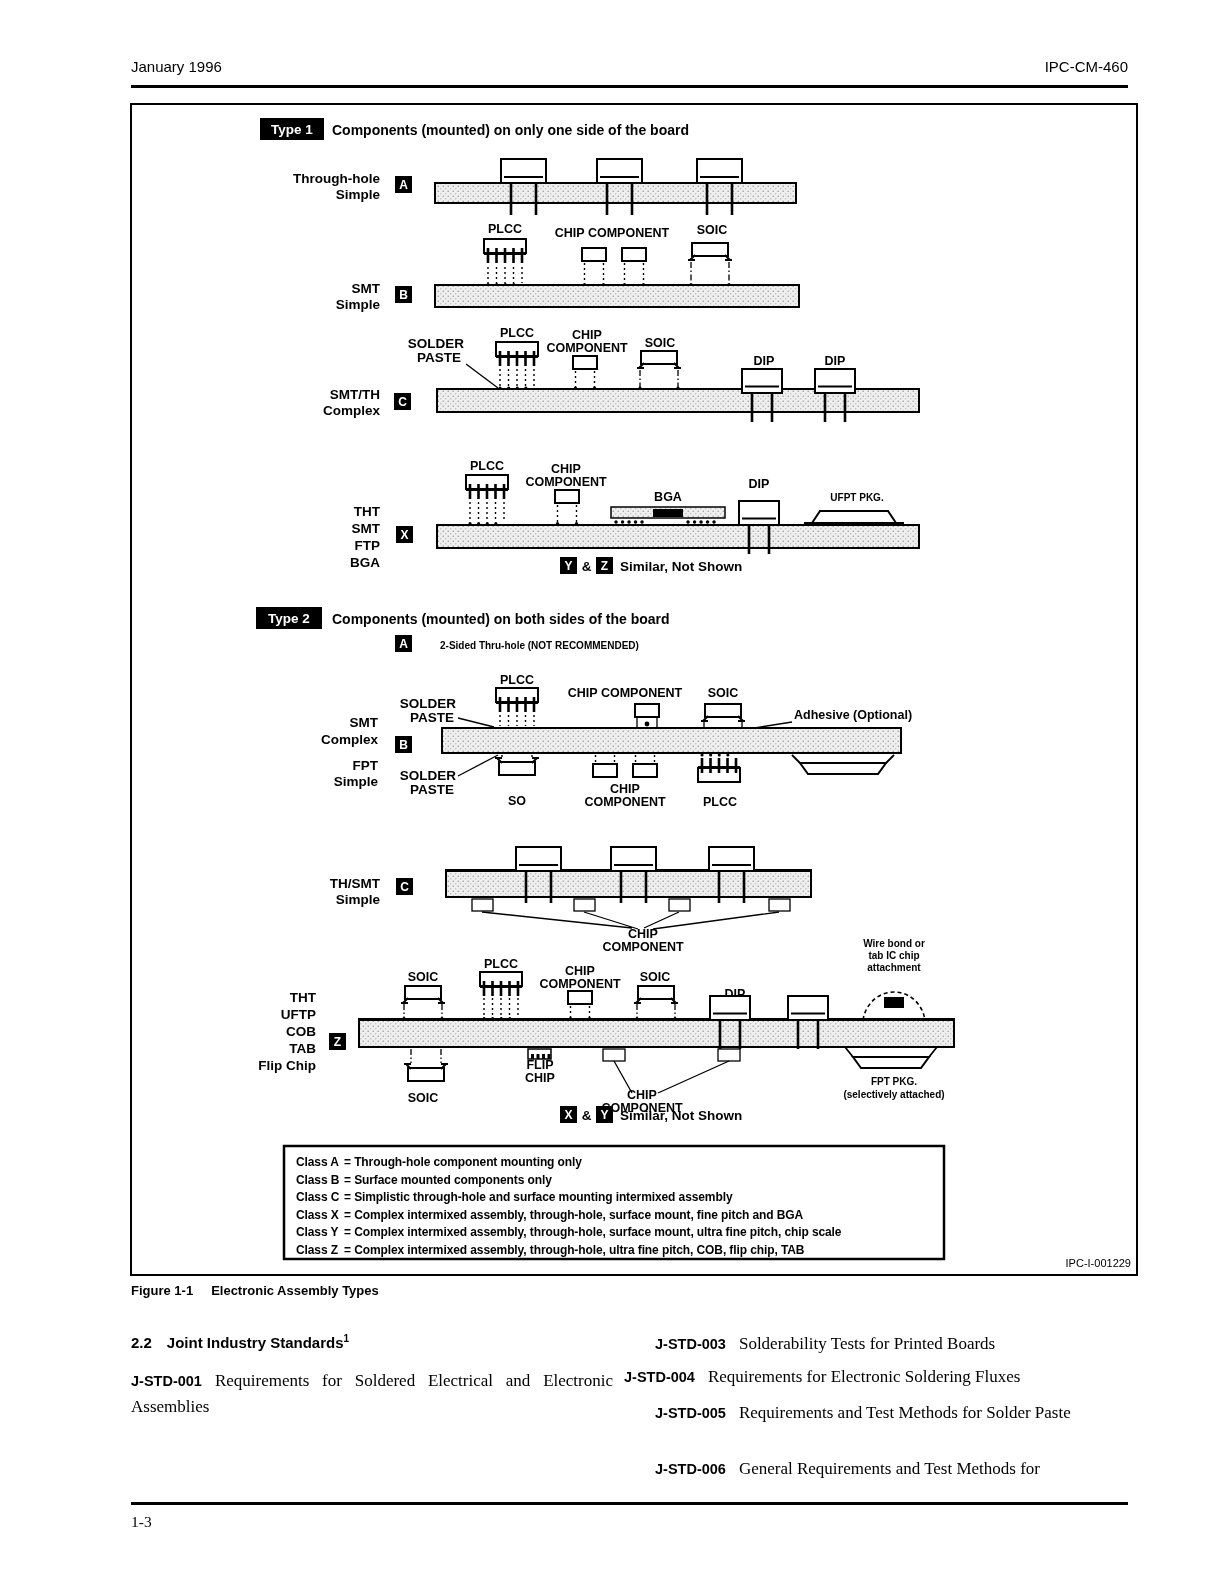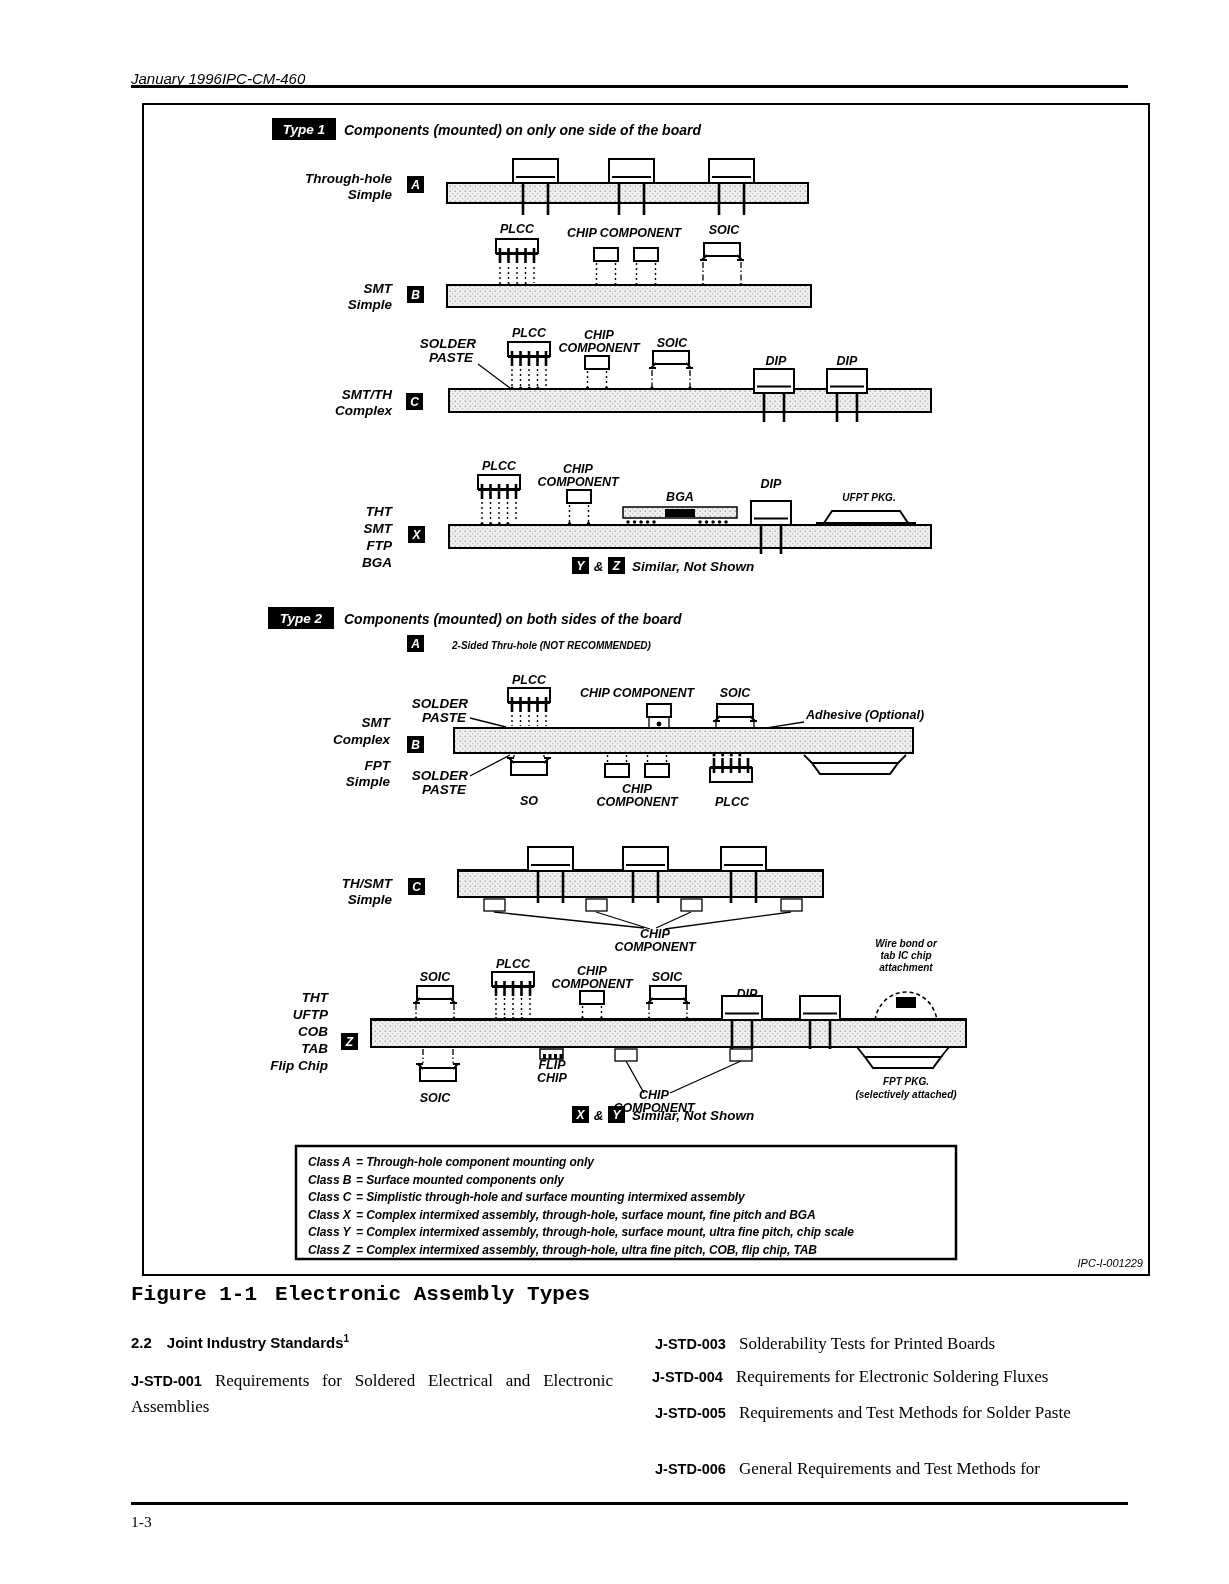--- a/index.html
+++ b/index.html
@@ -1,21 +1,21 @@
 <!DOCTYPE html>
 <html><head>
 <meta charset="utf-8">
 <style>
   html,body{margin:0;padding:0;background:#888;}
   .page{position:relative;width:1229px;height:1584px;background:#fff;overflow:hidden;
         font-family:"Liberation Sans","DejaVu Sans",sans-serif;color:#000;}
-  .hdr{position:absolute;left:131px;top:70px;width:997px;display:flex;
-       justify-content:flex-start;font-size:15px;font-style:italic;}
+  .hdr{position:absolute;left:131px;top:58px;width:997px;display:flex;
+       justify-content:space-between;font-size:15px;}
   .hrule{position:absolute;left:131px;top:85px;width:997px;height:3px;background:#000;}
-  .figbox{position:absolute;left:142px;top:103px;width:1004px;height:1169px;border:2px solid #000;font-style:italic;}
+  .figbox{position:absolute;left:130px;top:103px;width:1004px;height:1169px;border:2px solid #000;}
   .figbox svg{display:block;}
 
   
   .bd{fill:url(#stip);stroke:#000;stroke-width:2;}
   .cmp{fill:#fff;stroke:#000;stroke-width:2;}
   .thin{fill:#fff;stroke:#000;stroke-width:1.3;}
   .ln{stroke:#000;stroke-width:1.3;fill:none;}
   .ln2{stroke:#000;stroke-width:1.8;fill:none;}
   .lead{stroke:#000;stroke-width:2.6;fill:none;}
   .thick{stroke:#000;stroke-width:3;fill:none;}
@@ -34,21 +34,21 @@
   .cls{font-size:12.5px;font-weight:bold;text-anchor:start;}
   .cap{font-size:14px;font-weight:bold;text-anchor:start;}
   .sm{font-size:10px;font-weight:bold;text-anchor:middle;}
   .sms{font-size:10px;font-weight:bold;text-anchor:start;}
   .amp{font-size:13.5px;font-weight:bold;text-anchor:middle;}
   .simtxt{font-size:13.5px;font-weight:bold;text-anchor:start;}
   .clst{font-size:12px;font-weight:bold;letter-spacing:-0.1px;}
   .code{font-size:11px;text-anchor:end;}
 
   
-  .caption{position:absolute;left:131px;top:1283px;font-weight:bold;font-size:21px;display:flex;gap:18px;font-family:Liberation Mono, monospace;}
+  .caption{position:absolute;left:131px;top:1283px;font-weight:bold;font-size:13px;display:flex;gap:18px;}
   .sechead{position:absolute;left:131px;top:1333px;font-weight:bold;font-size:15px;text-align:right;}
   .sechead .num{margin-right:15px;}
   .sechead sup{font-size:10px;}
   .std{position:absolute;margin:0;font-family:"Liberation Serif","DejaVu Serif",serif;
        font-size:17px;line-height:25px;text-align:justify;}
   .stdcode{font-family:"Liberation Sans","DejaVu Sans",sans-serif;font-size:14.5px;
            font-weight:bold;margin-right:13px;}
   .frule{position:absolute;left:131px;top:1502px;width:997px;height:3px;background:#000;}
   .pgno{position:absolute;left:131px;top:1513px;width:997px;text-align:left;
         font-family:"Liberation Serif","DejaVu Serif",serif;font-size:15.5px;}
@@ -386,21 +386,21 @@
     <span class="num">2.2</span><span>Joint Industry Standards</span><sup>1</sup>
   </div>
 
   <p class="std" style="left:131px;top:1368px;width:482px">
     <b class="stdcode">J-STD-001</b><span>Requirements for Soldered Electrical and Electronic Assemblies</span>
   </p>
 
   <p class="std" style="left:655px;top:1331px;width:474px">
     <b class="stdcode">J-STD-003</b><span>Solderability Tests for Printed Boards</span>
   </p>
-  <p class="std" style="left:652px;top:1364px;width:474px">
+  <p class="std" style="left:624px;top:1364px;width:474px">
     <b class="stdcode">J-STD-004</b><span>Requirements for Electronic Soldering Fluxes</span>
   </p>
   <p class="std" style="left:655px;top:1400px;width:474px">
     <b class="stdcode">J-STD-005</b><span>Requirements and Test Methods for Solder Paste</span>
   </p>
   <p class="std" style="left:655px;top:1456px;width:474px">
     <b class="stdcode">J-STD-006</b><span>General Requirements and Test Methods for</span>
   </p>
 
   <div class="frule"></div>

